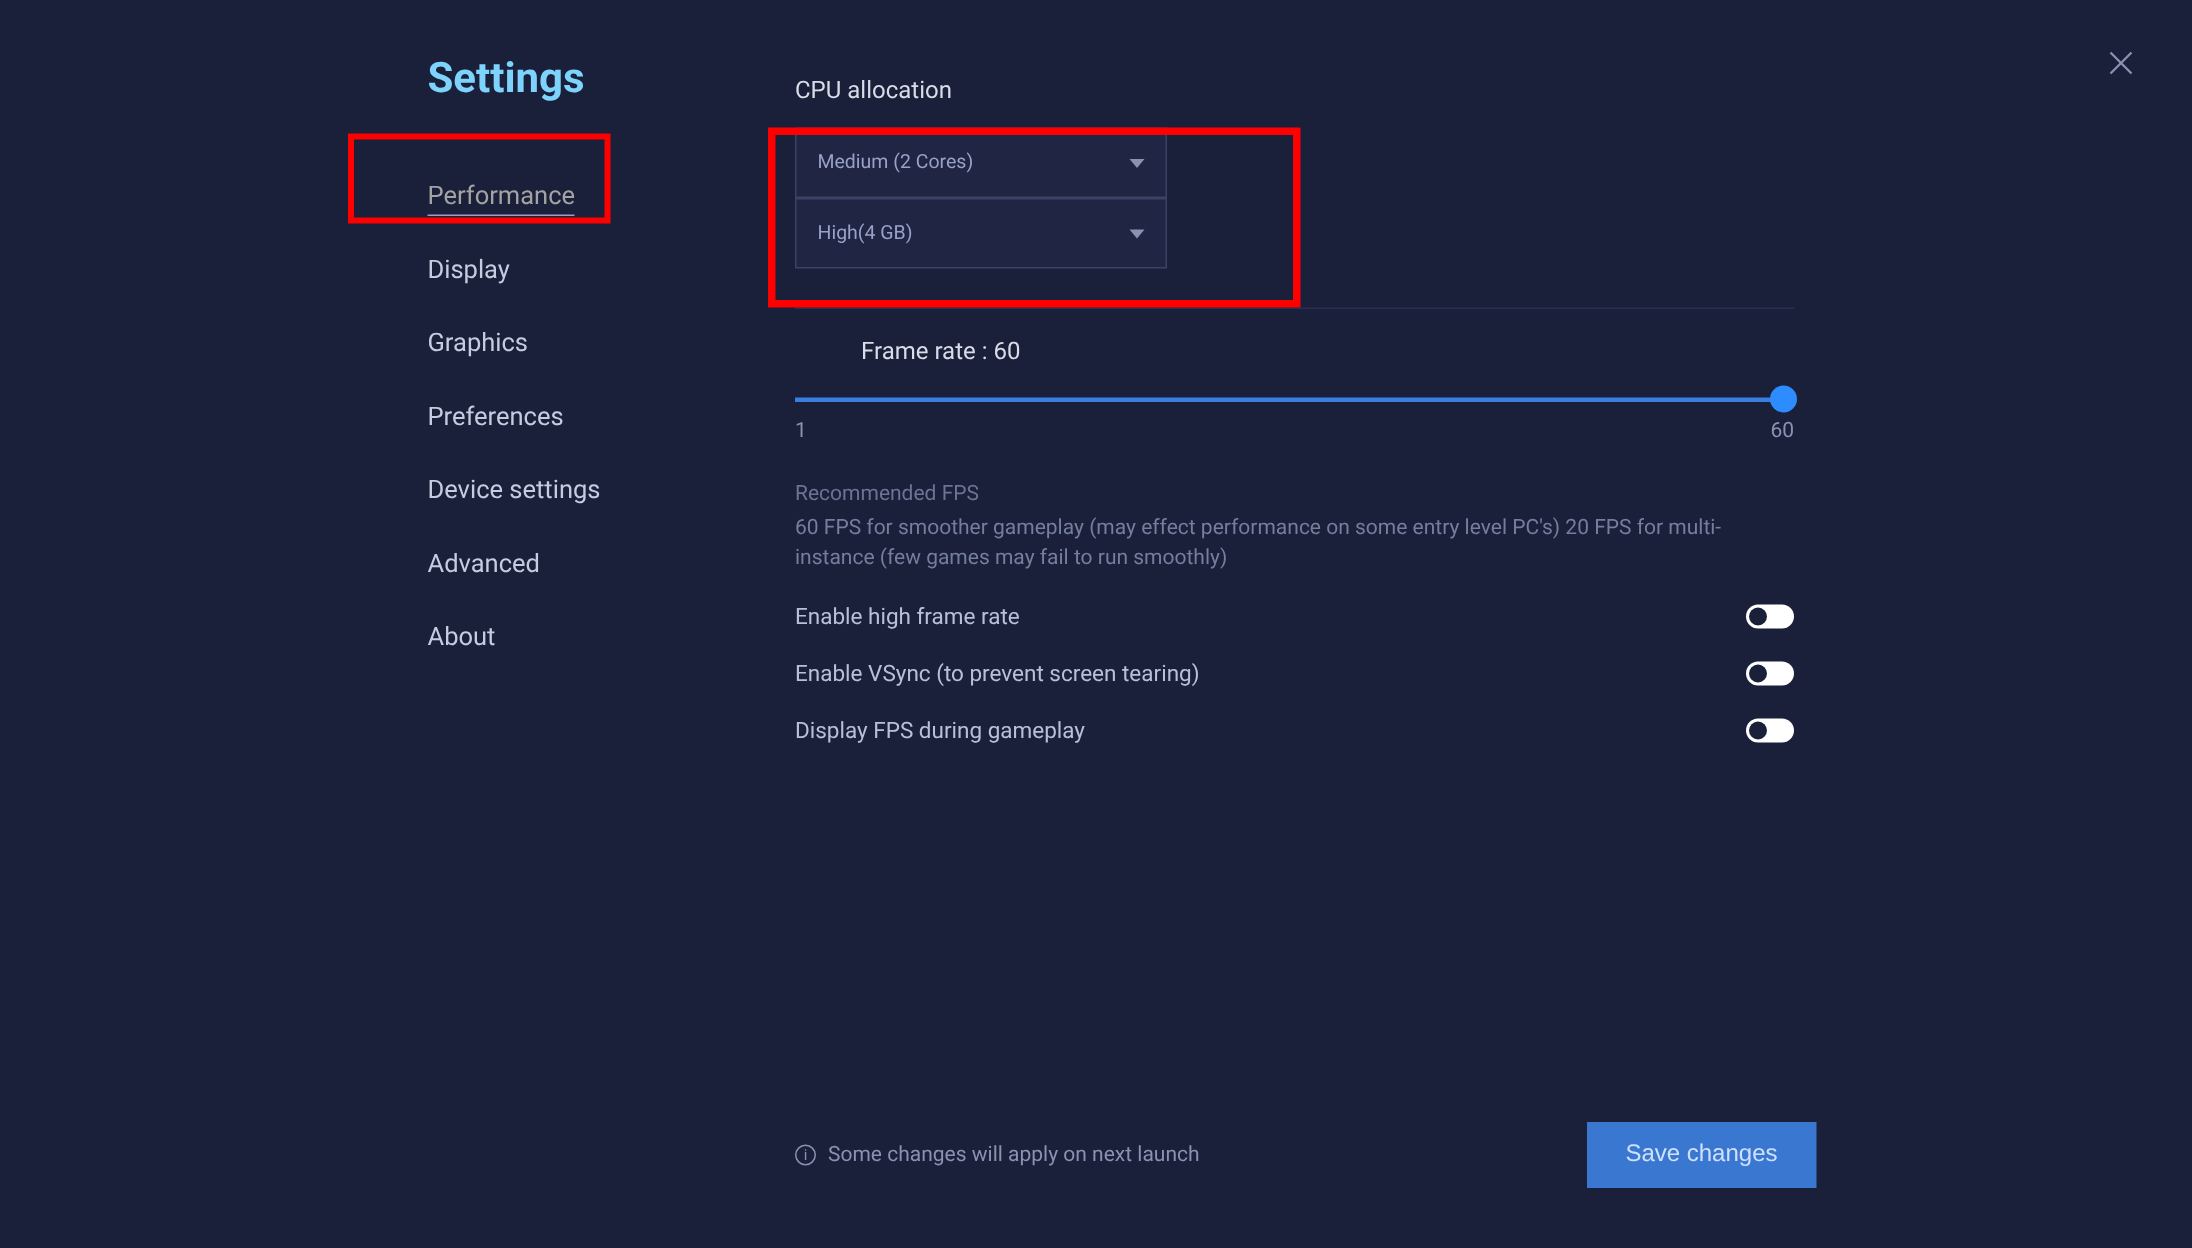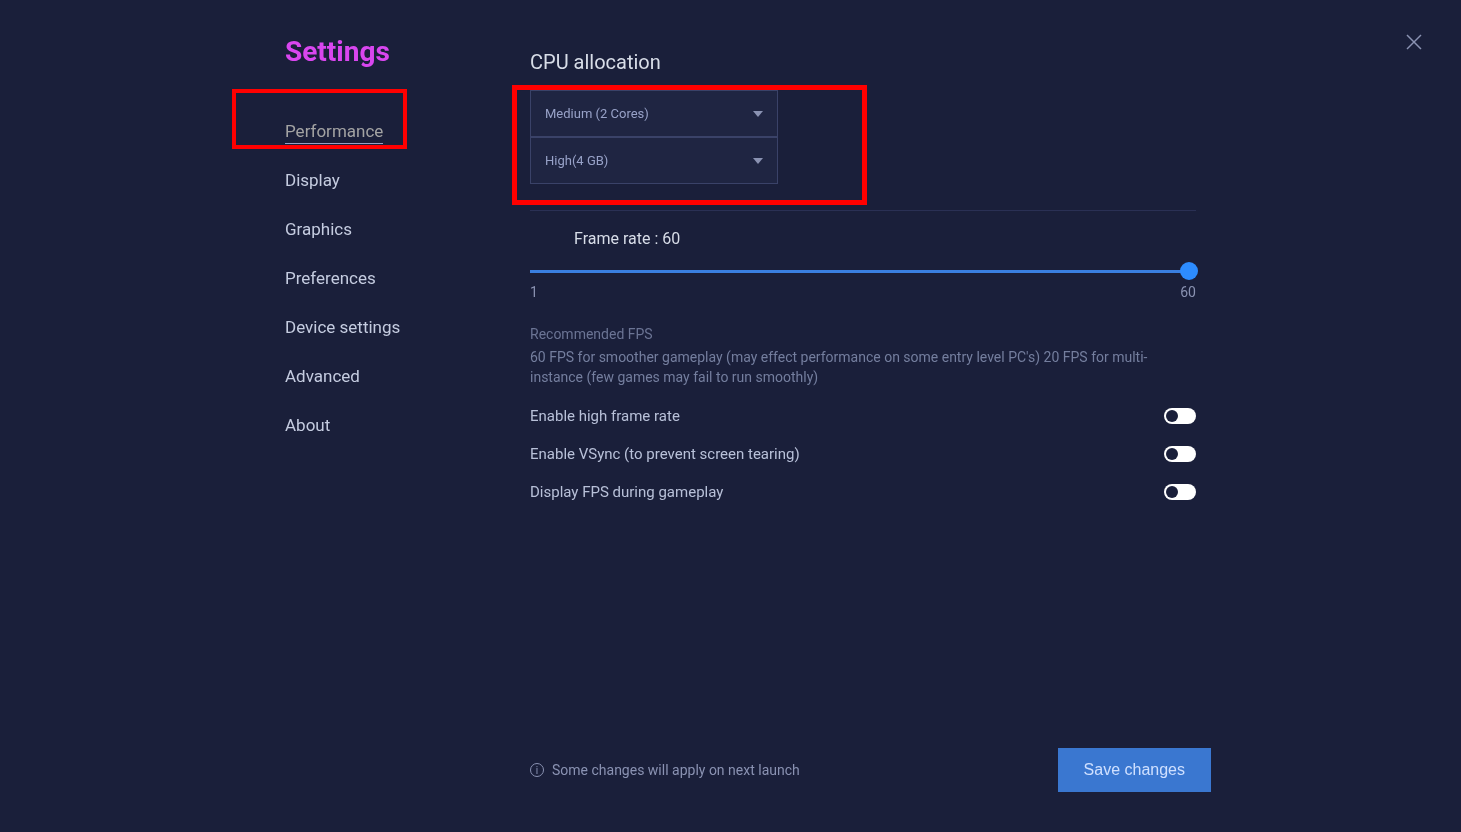--- a/index.html
+++ b/index.html
@@ -29,21 +29,21 @@
       padding: 35px 0 0 285px;
       height: 100%;
     }
     .sidebar {
       width: 240px;
       flex-shrink: 0;
     }
     .settings-title {
       font-size: 28px;
       font-weight: 700;
-      color: #d946ef;
+      color: #7dd3fc;
       margin-bottom: 45px;
     }
     .menu-item {
       font-size: 17px;
       color: #c5cce0;
       padding: 8px 0;
       margin-bottom: 13px;
       cursor: pointer;
     }
     .menu-item.active {
@@ -71,21 +71,21 @@
       width: 355px;
       height: 120px;
     }
     .main {
       flex: 1;
       padding-left: 5px;
       padding-right: 265px;
       position: relative;
     }
     .section-label {
-      font-size: 20px;
+      font-size: 16px;
       color: #d8dde8;
       margin-bottom: 16px;
       margin-top: 28px;
     }
     .section-label:first-child { margin-top: 15px; }
     .select-box {
       width: 248px;
       height: 47px;
       background: #1f2542;
       border: 1px solid #3a4268;

